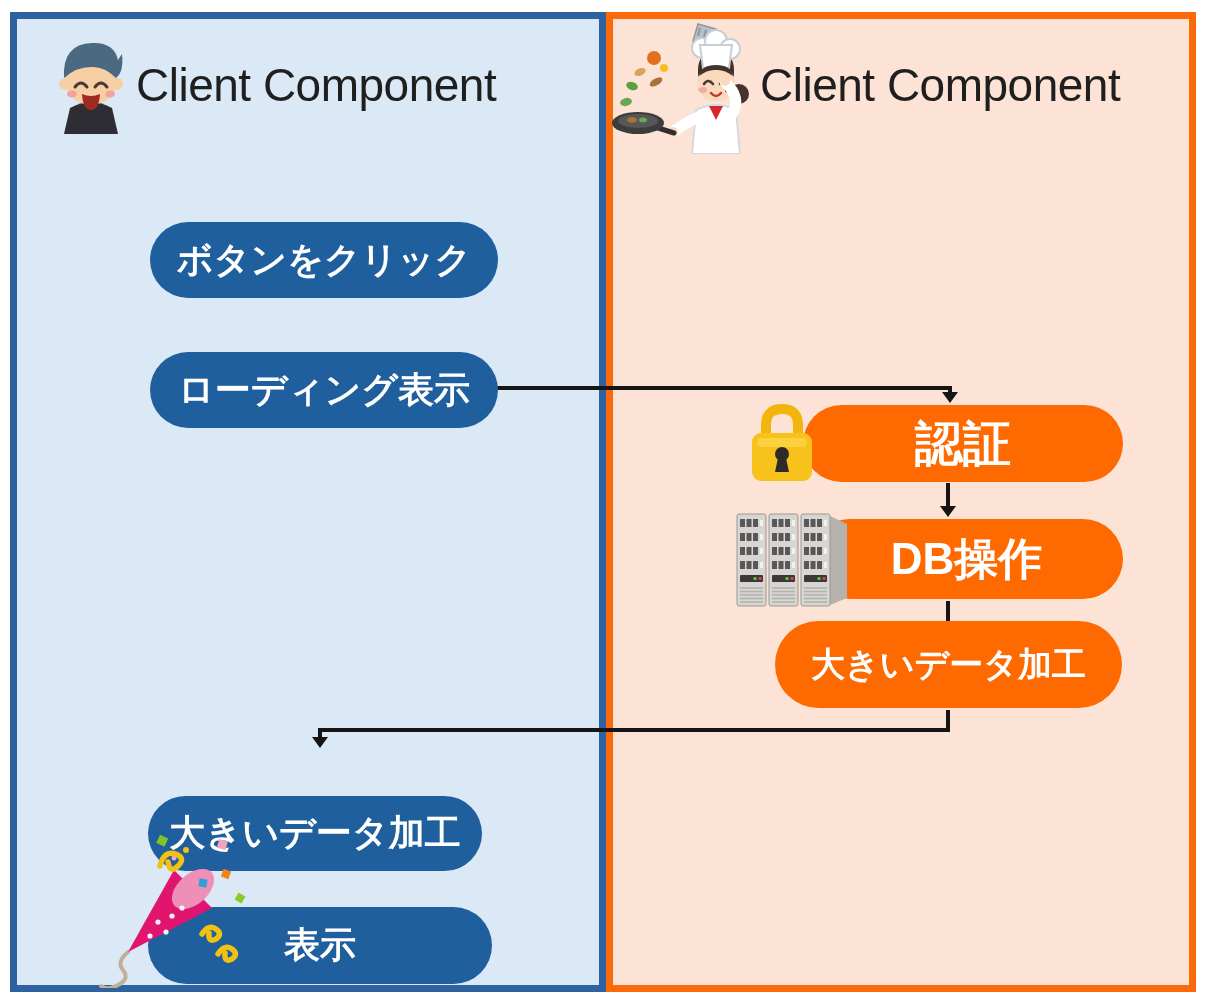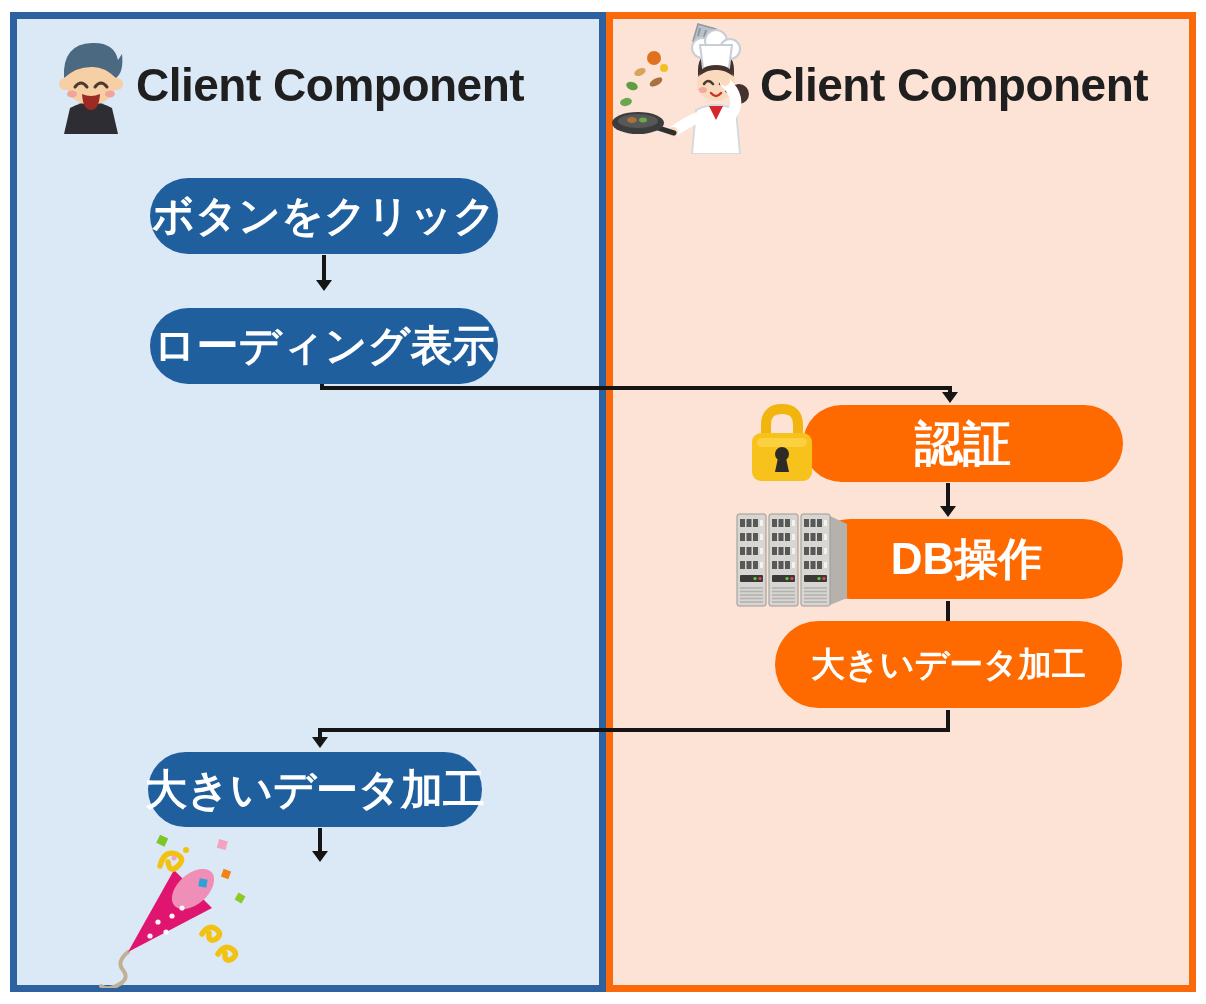--- a/index.html
+++ b/index.html
@@ -8,27 +8,27 @@
     --arrow:#151515; --canvas-bg:#ffffff;
   }
   *{margin:0;padding:0;box-sizing:border-box;}
   html,body{width:1206px;height:1004px;background:var(--canvas-bg);
     font-family:"Liberation Sans","DejaVu Sans",sans-serif;}
   .stage{position:relative;width:1206px;height:1004px;background:var(--canvas-bg);overflow:hidden;}
   .panel{position:absolute;top:12px;height:980px;}
   .panel-client{left:10px;width:596px;background:var(--client-bg);border:7px solid var(--client-border);}
   .panel-server{left:606px;width:590px;background:var(--server-bg);border:7px solid var(--server-border);}
   .hdr-icon{position:absolute;}
-  .panel-title{position:absolute;top:58px;font-size:46px;font-weight:700;color:var(--title-text);
+  .panel-title{position:absolute;top:58px;font-size:46px;font-weight:400;color:var(--title-text);
     letter-spacing:-0.5px;white-space:nowrap;}
   .title-client{left:136px;}
   .title-server{left:760px;}
   .pill{position:absolute;border-radius:999px;color:var(--node-text);font-weight:800;
     display:flex;align-items:center;justify-content:center;white-space:nowrap;}
-  .pill.blue{background:var(--client-node);font-size:42px;}
+  .pill.blue{background:var(--client-node);font-size:36px;margin-top:44px;}
   .pill.orange{background:var(--server-node);font-size:34px;}
   .connectors{position:absolute;left:0;top:0;pointer-events:none;}
   .flow-icon{position:absolute;}
 </style>
 </head>
 <body>
 
 <div class="stage">
 
   <div class="panel panel-client"></div>
@@ -102,20 +102,21 @@
       <polygon points="940,506 956,506 948,517"></polygon>
       <polygon points="940,623 956,623 948,634"></polygon>
       <polygon points="312,737 328,737 320,748"></polygon>
       <polygon points="312,851 328,851 320,862"></polygon>
     </g>
   </svg>
 
   <div class="pill blue" style="left:150px;top:178px;width:348px;height:76px">ボタンをクリック</div>
   <div class="pill blue" style="left:150px;top:308px;width:348px;height:76px">ローディング表示</div>
   <div class="pill blue" style="left:148px;top:752px;width:334px;height:75px">大きいデータ加工</div>
+  <div class="pill blue" style="left:148px;top:863px;width:344px;height:77px">表示</div>
 
   <div class="pill orange" style="left:803px;top:405px;width:320px;height:77px;font-size:48px">認証</div>
   <div class="pill orange" style="left:810px;top:519px;width:313px;height:80px;font-size:44px">DB操作</div>
   <div class="pill orange" style="left:775px;top:621px;width:347px;height:87px">大きいデータ加工</div>
 
   <svg class="flow-icon" style="left:748px;top:397px" width="68" height="88" viewBox="0 0 68 88">
     <path d="M18 40 V28 Q18 12 34 12 Q50 12 50 28 V40" fill="none" stroke="#f2b50e" stroke-width="10" stroke-linecap="round"></path>
     <rect x="4" y="36" width="60" height="48" rx="9" fill="#f6c21b"></rect>
     <rect x="9" y="41" width="50" height="9" rx="4.5" fill="#fdd54a" opacity="0.8"></rect>
     <circle cx="34" cy="57" r="7" fill="#2e2a26"></circle>

